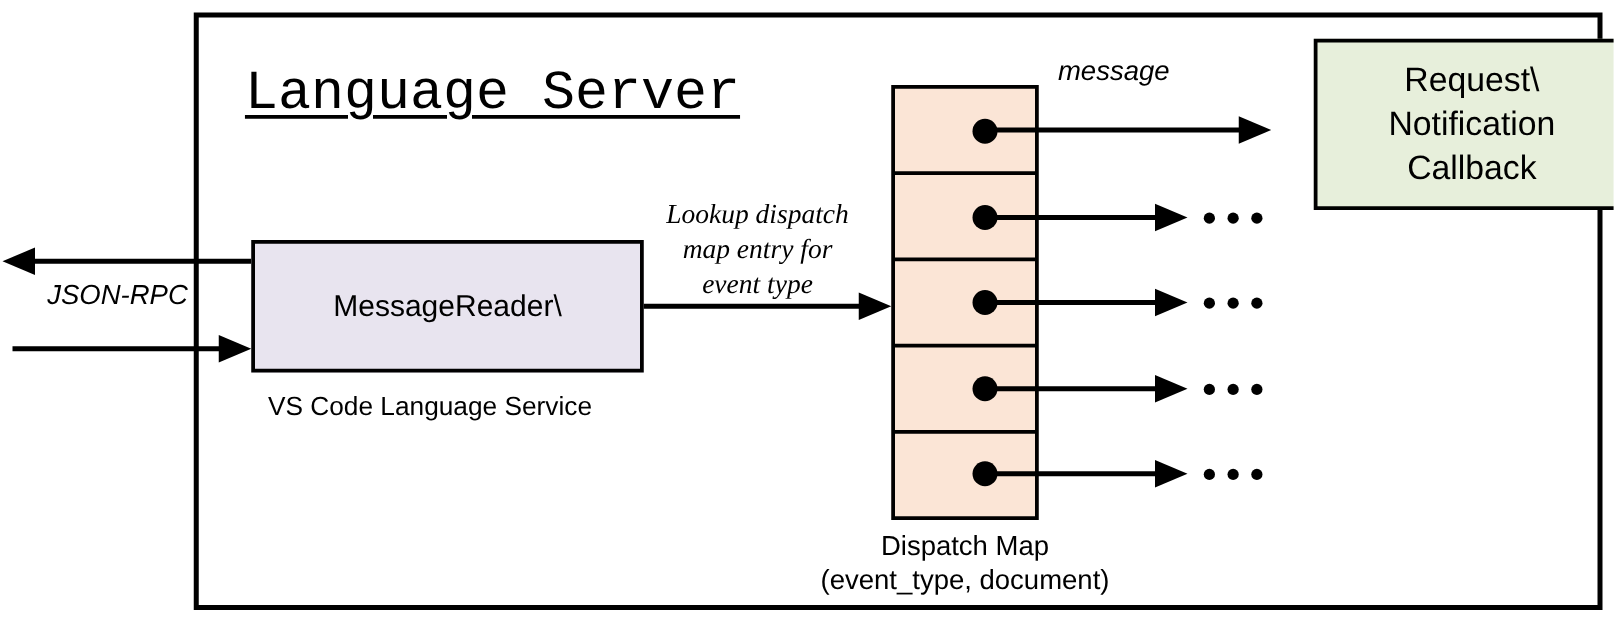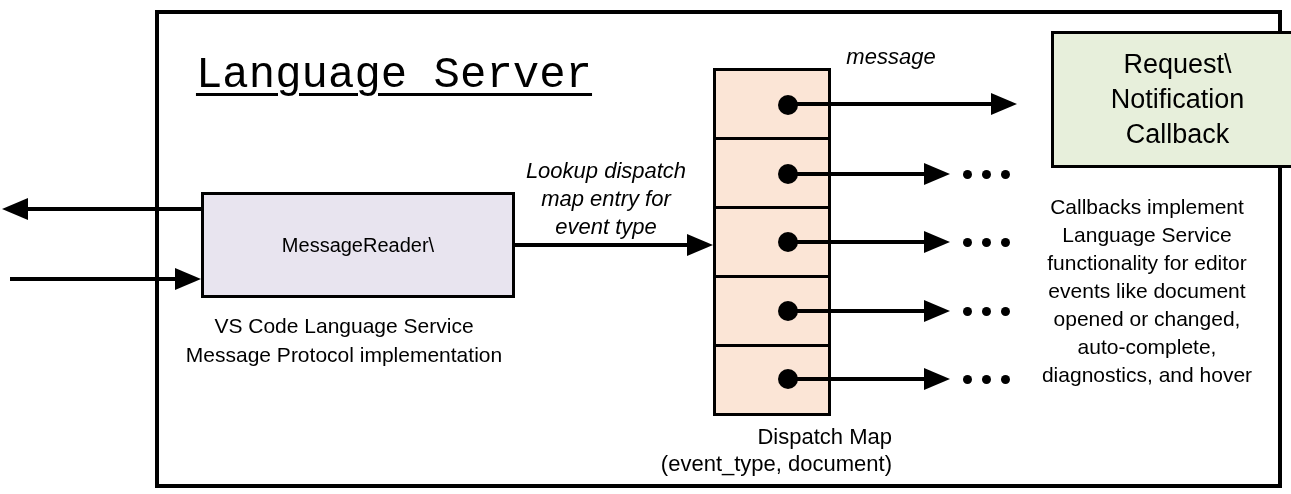--- a/index.html
+++ b/index.html
@@ -40,21 +40,21 @@
     border: 3px solid #000;
     display: flex;
     flex-direction: column;
     align-items: center;
     justify-content: center;
     text-align: center;
   }
   .reader-box {
     left: 201px; top: 192px; width: 314px; height: 106px;
     background: var(--reader-fill, #e8e4ef);
-    font-size: 20px; line-height: 37px;
+    font-size: 24px; line-height: 37px;
   }
   .callback-box {
     left: 1019px; top: 31px; width: 253px; height: 137px;
     background: var(--callback-fill, #e7efdb);
     font-size: 27px; line-height: 35px; margin-left: 32px;
   }
   .map {
     position: absolute;
     left: 713px; top: 68px; width: 118px; height: 348px;
     box-sizing: border-box;
@@ -93,51 +93,51 @@
   .dot {
     position: absolute; width: 20px; height: 20px;
     border-radius: 50%; background: #000;
   }
   .dots3 { position: absolute; display: flex; gap: 10px; }
   .dots3 b {
     width: 9px; height: 9px; border-radius: 50%;
     background: #000; display: block;
   }
   .caption-right { left: 1002px; top: 193px; width: 290px; line-height: 28px; }
-  .map-label { left: 652px; top: 423px; width: 240px; font-size: 22px; line-height: 27px; text-align: right; }
+  .map-label { left: 652px; top: 423px; width: 240px; font-size: 22px; line-height: 27px; }
   .reader-caption { left: 179px; top: 311px; width: 330px; }
 </style>
 </head>
 <body>
 
 <div class="stage">
 
   <div class="outer-box"></div>
 
   <div class="title">
     <span>Language Server</span>
   </div>
 
   <div class="hline" style="left:20px; top:207px; width:181px;"></div>
   <div class="tri-l" style="left:2px; top:198px;"></div>
   <div class="hline" style="left:10px; top:277px; width:167px;"></div>
   <div class="tri-r" style="left:175px; top:268px;"></div>
 
   <div class="annot" style="left:19px; top:221px; width:150px;">
+    <div>JSON-RPC</div>
   </div>
 
   <div class="node reader-box">
     <div>MessageReader\</div>
   </div>
   <div class="caption reader-caption">
     <div>VS Code Language Service</div>
-    <div>Message Protocol implementation</div>
-  </div>
-
-  <div class="annot" style="left:506px; top:157px; width:200px; line-height:28px;">
+  </div>
+
+  <div class="annot" style="left:506px; top:157px; width:200px; line-height:28px;font-family:Liberation Serif, serif;">
     <div>Lookup dispatch</div>
     <div>map entry for</div>
     <div>event type</div>
   </div>
   <div class="hline" style="left:515px; top:243px; width:175px;"></div>
   <div class="tri-r" style="left:687px; top:234px;"></div>
 
   <div class="map">
     <div class="cell"></div>
     <div class="cell"></div>
@@ -190,28 +190,19 @@
   <div class="annot" style="left:811px; top:42px; width:160px;">
     <div>message</div>
   </div>
 
   <div class="node callback-box">
     <div>Request\</div>
     <div>Notification</div>
     <div>Callback</div>
   </div>
 
-  <div class="caption caption-right">
-    <div>Callbacks implement</div>
-    <div>Language Service</div>
-    <div>functionality for editor</div>
-    <div>events like document</div>
-    <div>opened or changed,</div>
-    <div>auto-complete,</div>
-    <div>diagnostics, and hover</div>
-  </div>
 
   <div class="caption map-label">
     <div>Dispatch Map</div>
     <div>(event_type, document)</div>
   </div>
 
 </div>
 
 </body></html>

